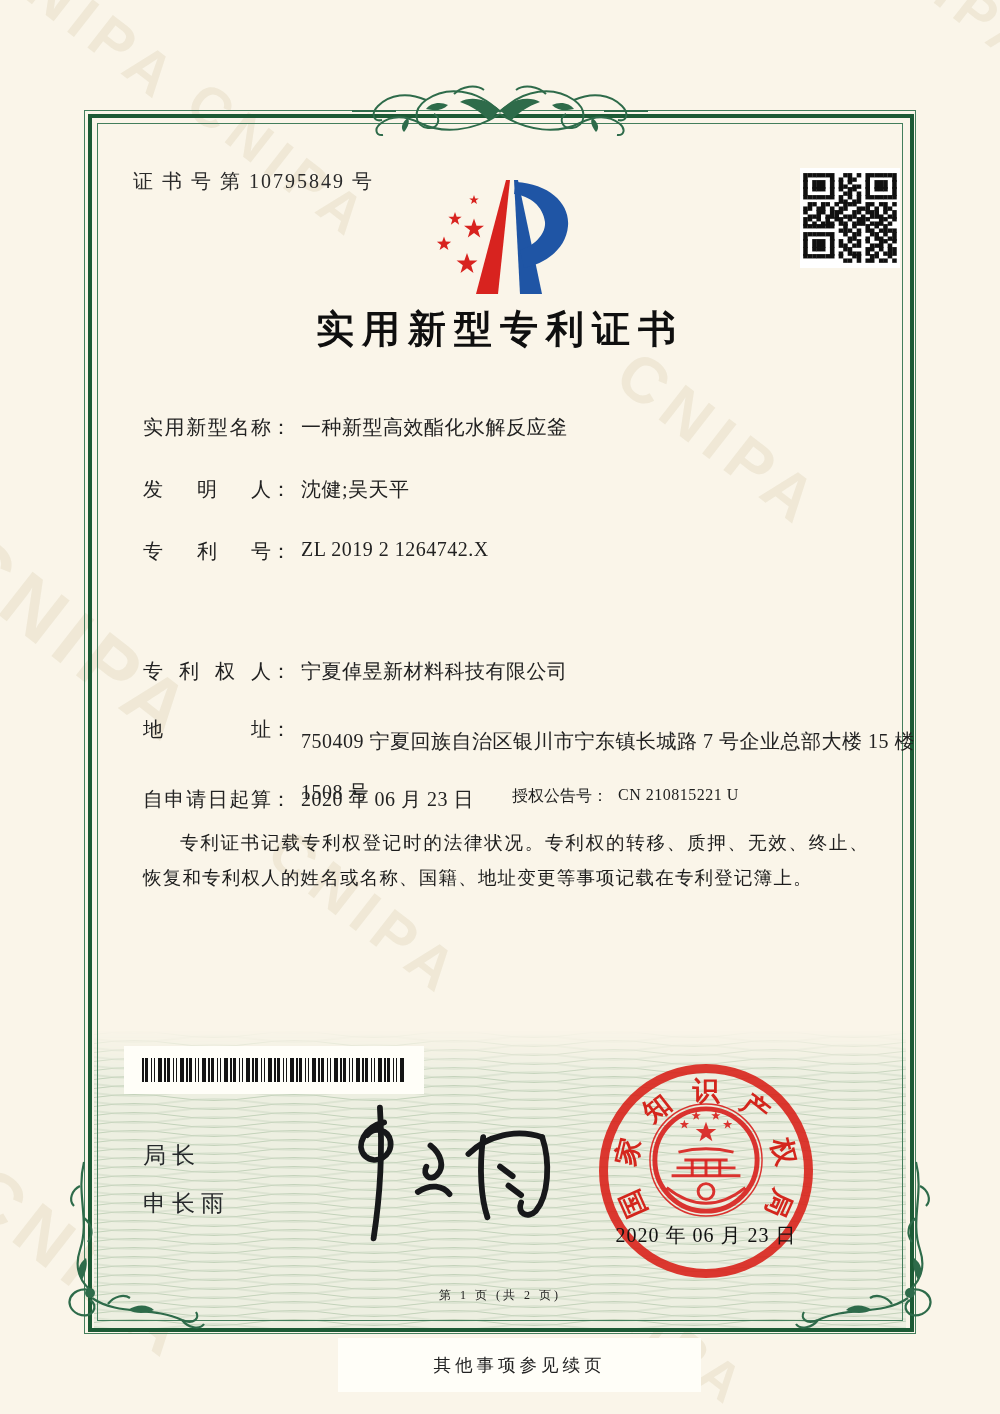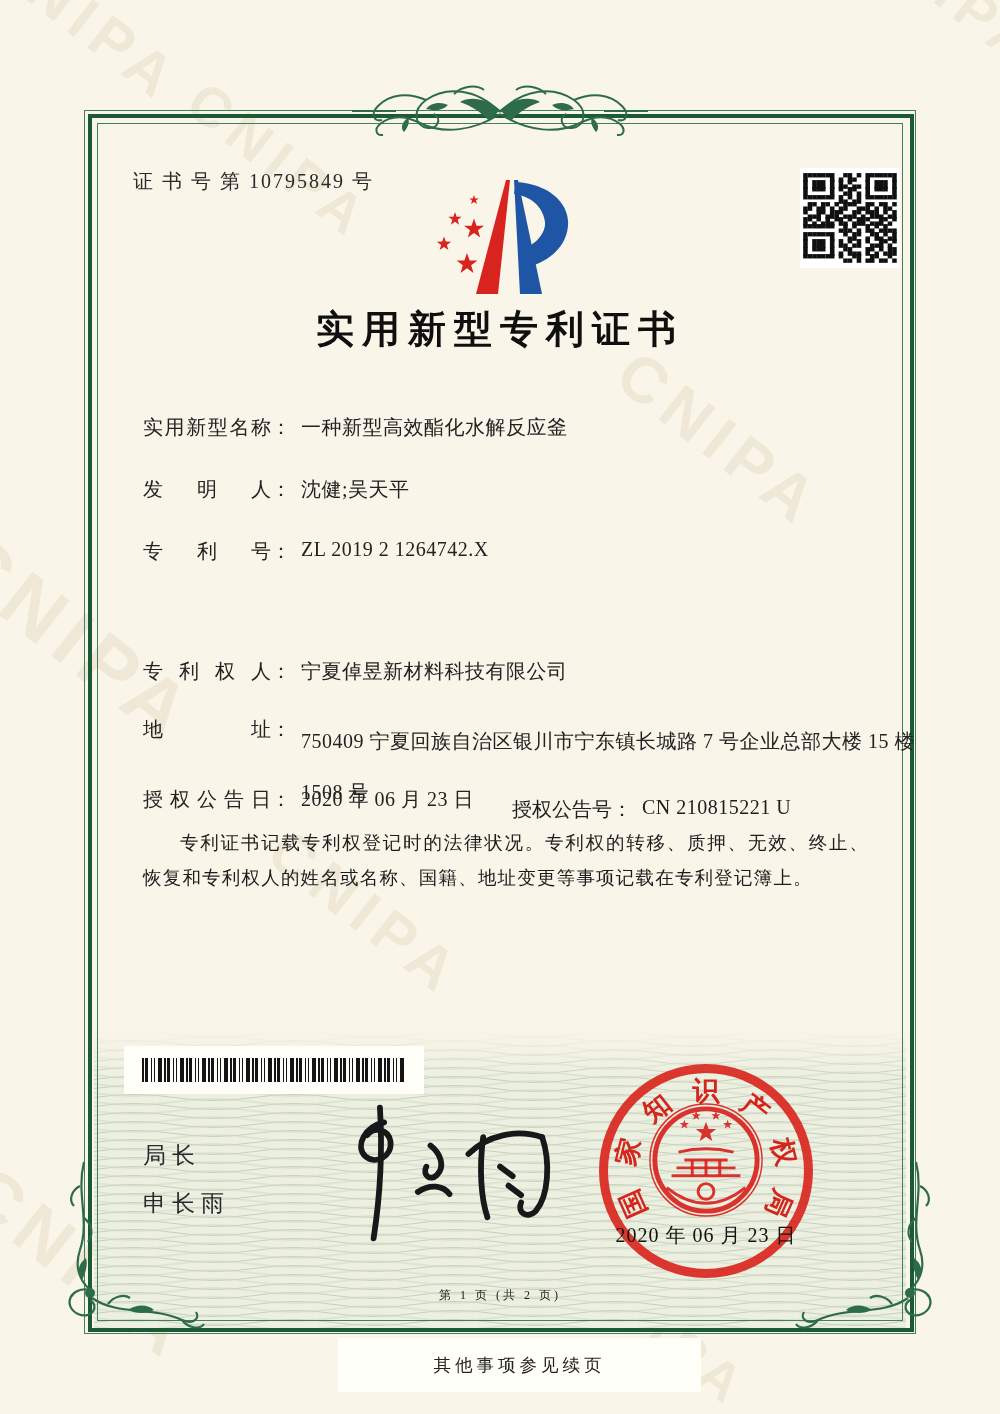--- a/index.html
+++ b/index.html
@@ -24,21 +24,21 @@
   .logo { position:absolute; left:420px; top:172px; width:160px; height:130px; }
   .qr-box { position:absolute; left:800px; top:168px; width:100px; height:100px; background:#ffffff; display:flex; align-items:center; justify-content:center; }
   .qr-box pre { margin:0; font-family:"DejaVu Sans Mono", monospace; font-size:7.4px; line-height:7.4px; color:#101010; }
   .title { position:absolute; left:0; top:304px; width:100%; text-align:center; font-size:38px; font-weight:700; letter-spacing:8px; color:#0f0f0f; }
   
   .field { position:absolute; left:143px; font-size:20px; color:#222; white-space:nowrap; }
   .fl { display:inline-block; width:128px; text-align:justify; text-align-last:justify; vertical-align:top; }
   .fc { display:inline-block; vertical-align:top; }
   .fv { display:inline-block; margin-left:10px; vertical-align:top; letter-spacing:0.5px; }
   .fv.wrap { white-space:normal; width:624px; line-height:51px; }
-  .field-right { position:absolute; left:512px; font-size:20px; white-space:nowrap;margin-top:10px; }
+  .field-right { position:absolute; left:512px; font-size:16px; white-space:nowrap; }
   
   .body-text { position:absolute; left:143px; top:826px; width:726px; font-size:18.5px; line-height:35px; letter-spacing:1.2px; text-align:justify; color:#1c1c1c; }
   .body-text p { margin:0; text-indent:2em; }
   
   .waves { position:absolute; left:94px; top:1030px; width:812px; height:302px;
            -webkit-mask-image:linear-gradient(to bottom, transparent 0, #000 45px);
            mask-image:linear-gradient(to bottom, transparent 0, #000 45px); }
   .barcode-patch { position:absolute; left:124px; top:1046px; width:300px; height:48px; background:#fffef8; }
   .barcode { position:absolute; left:18px; top:12px; width:264px; height:24px;
      background:repeating-linear-gradient(90deg,
@@ -185,21 +185,21 @@
   <div class="field" style="top:538px;">
     <span class="fl">专利号</span><span class="fc">：</span><span class="fv">ZL 2019 2 1264742.X</span>
   </div>
   <div class="field" style="top:658px;">
     <span class="fl">专利权人</span><span class="fc">：</span><span class="fv">宁夏倬昱新材料科技有限公司</span>
   </div>
   <div class="field" style="top:716px;">
     <span class="fl">地址</span><span class="fc">：</span><span class="fv wrap">750409 宁夏回族自治区银川市宁东镇长城路 7 号企业总部大楼 15 楼 1508 号</span>
   </div>
   <div class="field" style="top:786px;">
-    <span class="fl">授权公告日</span><span class="fc">：</span><span class="fv">2020 年 06 月 23 日</span>
+    <span class="fl">自申请日起算</span><span class="fc">：</span><span class="fv">2020 年 06 月 23 日</span>
   </div>
   <div class="field-right" style="top:786px;">
     <span>授权公告号</span><span class="fc">：</span><span class="fv">CN 210815221 U</span>
   </div>
 
   <div class="body-text">
     <p>专利证书记载专利权登记时的法律状况。专利权的转移、质押、无效、终止、恢复和专利权人的姓名或名称、国籍、地址变更等事项记载在专利登记簿上。</p>
   </div>
 
   <div class="barcode-patch">

